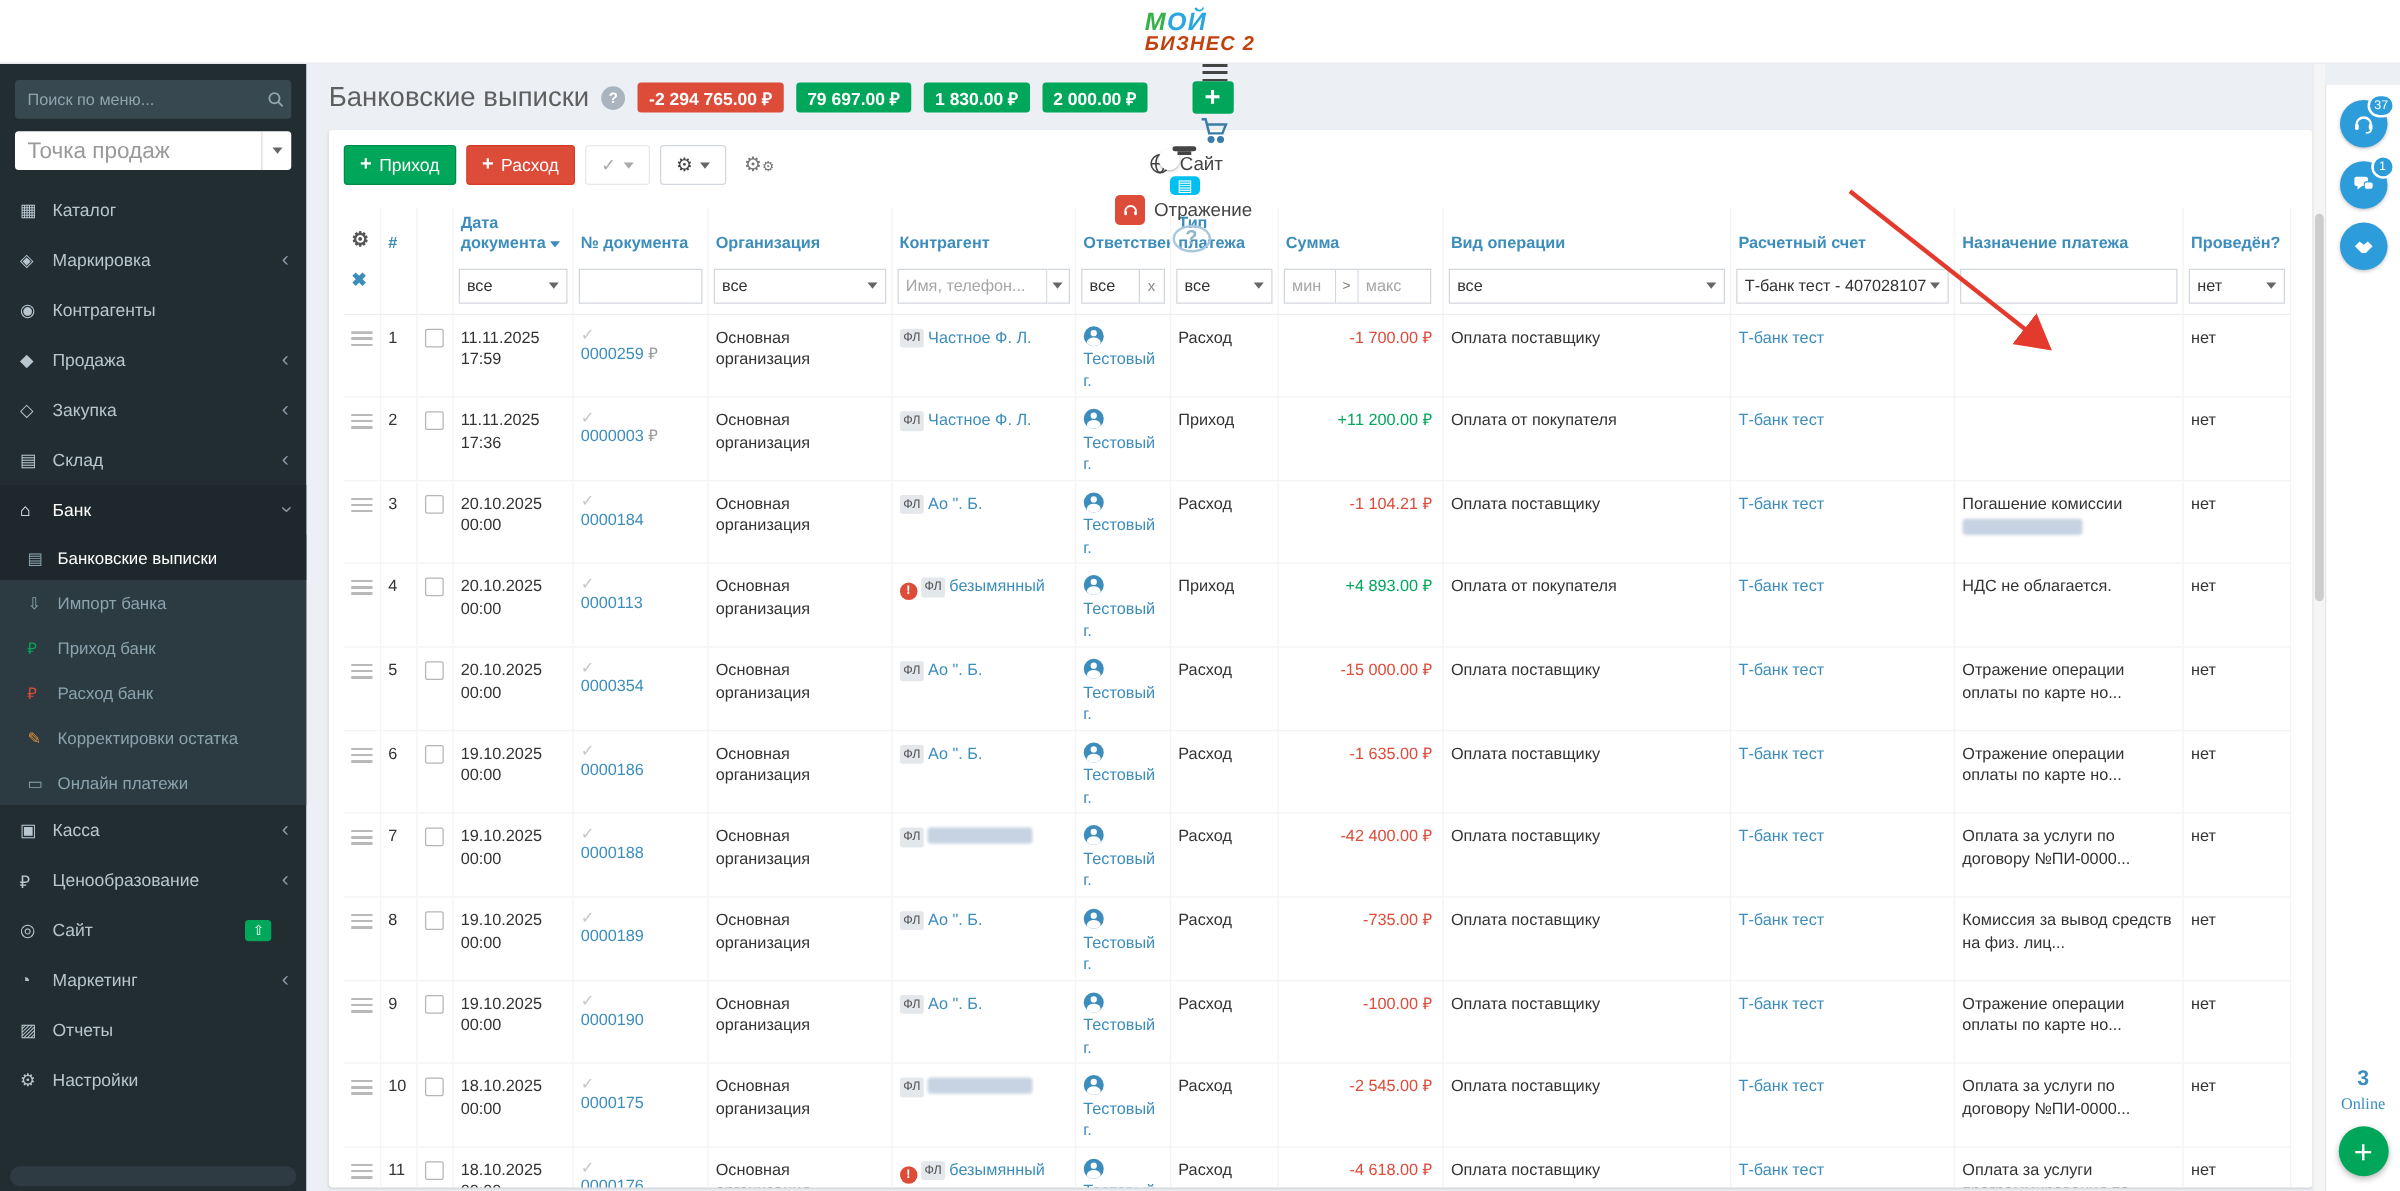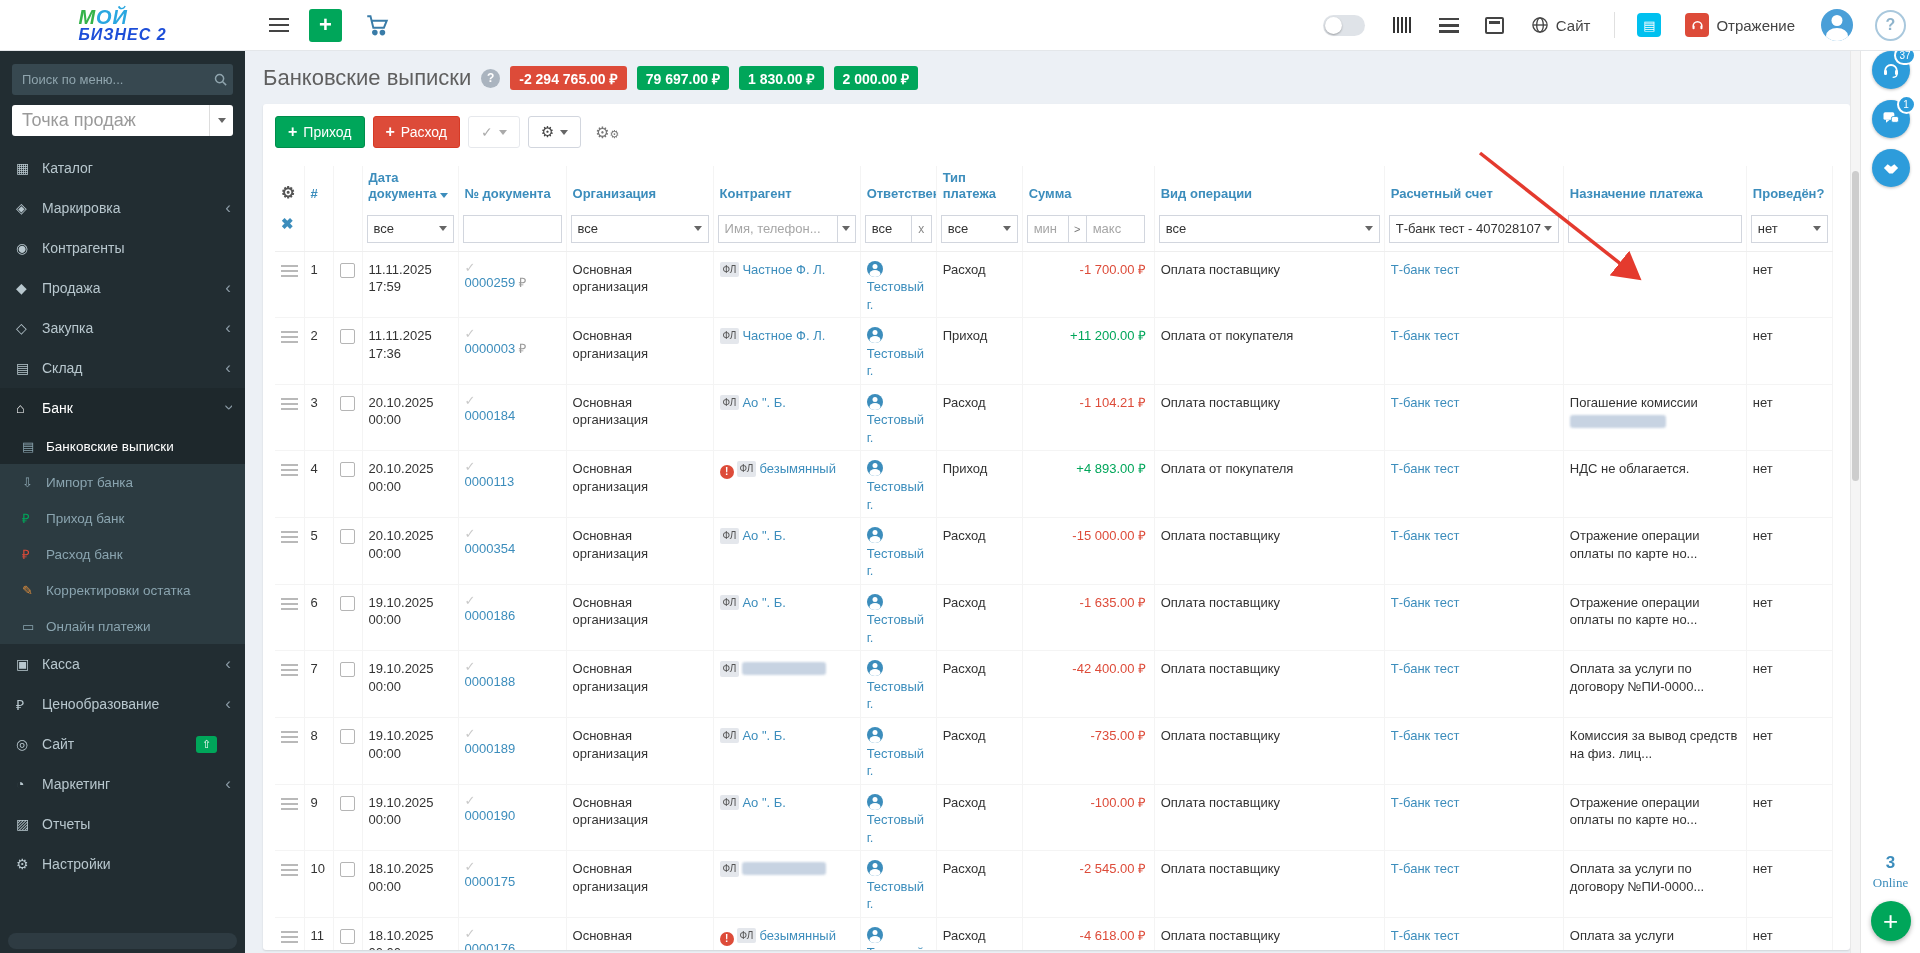--- a/index.html
+++ b/index.html
@@ -2,27 +2,27 @@
 <html><head>
 <meta charset="utf-8">
 <style>
   * { box-sizing: border-box; margin: 0; padding: 0; }
   html,body { width:1920px; height:953px; overflow:hidden;
     font-family:"Liberation Sans", sans-serif; background:#ecf0f5; }
   a { text-decoration:none; color:#3c8dbc; cursor:pointer; }
 
   
   .topbar { position:absolute; left:0; top:0; right:0; height:51px; background:#fff;
-    border-bottom:1px solid #e4e7ea; display:flex; align-items:center; z-index:30; }
+    border-bottom:1px solid #e4e7ea; display:flex; align-items:center; z-index:30;flex-direction:column; }
   .logo-box { width:245px; height:51px; display:flex; align-items:center; justify-content:center;
     flex:none; }
   .logo { font-weight:bold; font-style:italic; line-height:1; text-align:left; }
   .logo .l1 { font-size:20px; letter-spacing:1px; color:#2aa7e0; }
   .logo .l1 .m { color:#35b34a; }
-  .logo .l2 { font-size:16px; letter-spacing:1px; color:#1d4ed8; }
+  .logo .l2 { font-size:16px; letter-spacing:1px; color:#c2410c; }
   .tb-btn { display:flex; align-items:center; justify-content:center; cursor:pointer; }
   .hamburger { width:20px; height:14px; margin-left:24px;
     background:repeating-linear-gradient(to bottom,#444 0 2.5px,transparent 2.5px 6px); }
   .plus-btn { width:33px; height:33px; background:#00a65a; border-radius:3px; margin-left:20px;
     color:#fff; font-size:22px; font-weight:bold; }
   .cart { margin-left:22px; width:26px; height:26px; }
   .tb-spacer { flex:1; }
   .toggle { width:42px; height:21px; border-radius:11px; background:#dfe3e8; position:relative;
     margin-right:28px; cursor:pointer; }
   .toggle .knob { position:absolute; left:2px; top:2px; width:17px; height:17px; border-radius:50%;
@@ -161,21 +161,21 @@
   
   .arrow-svg { position:absolute; left:1195px; top:92px; z-index:40; pointer-events:none; }
 
   
   .vscroll { position:absolute; right:60px; top:51px; bottom:0; width:10px; background:#f5f5f5;
     border-left:1px solid #e8e8e8; z-index:25; }
   .vscroll .thumb { position:absolute; left:1px; right:1px; top:120px; height:310px; background:#cdcdcd;
     border-radius:5px; cursor:pointer; }
 
   
-  .rail { position:absolute; right:0; top:39px; width:60px; bottom:0; background:#fff;
+  .rail { position:absolute; right:0; top:68px; width:60px; bottom:0; background:#fff;
     border-left:1px solid #e6e6e6; z-index:20; display:flex; flex-direction:column; align-items:center;
     padding-top:12px; }
   .rail-icon { position:relative; width:38px; height:38px; border-radius:50%; background:#2d9cdb;
     display:flex; align-items:center; justify-content:center; margin-bottom:11px; cursor:pointer;
     box-shadow:0 1px 3px rgba(0,0,0,.25); }
   .rail-badge { position:absolute; top:-5px; right:-6px; min-width:19px; height:19px; border-radius:10px;
     background:#2d9cdb; border:2px solid #fff; color:#fff; font-size:10px; display:flex;
     align-items:center; justify-content:center; padding:0 3px; }
   .rail-bottom { margin-top:auto; display:flex; flex-direction:column; align-items:center;
     padding-bottom:12px; }

